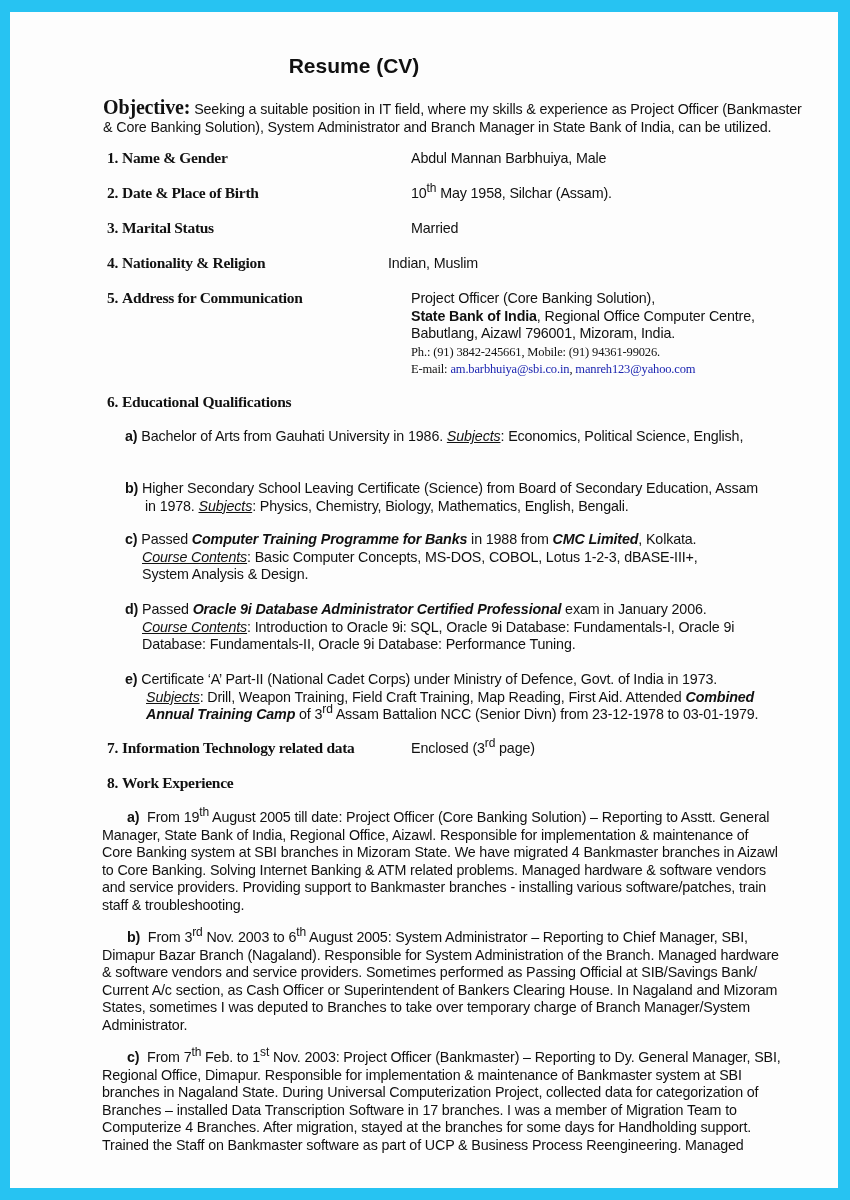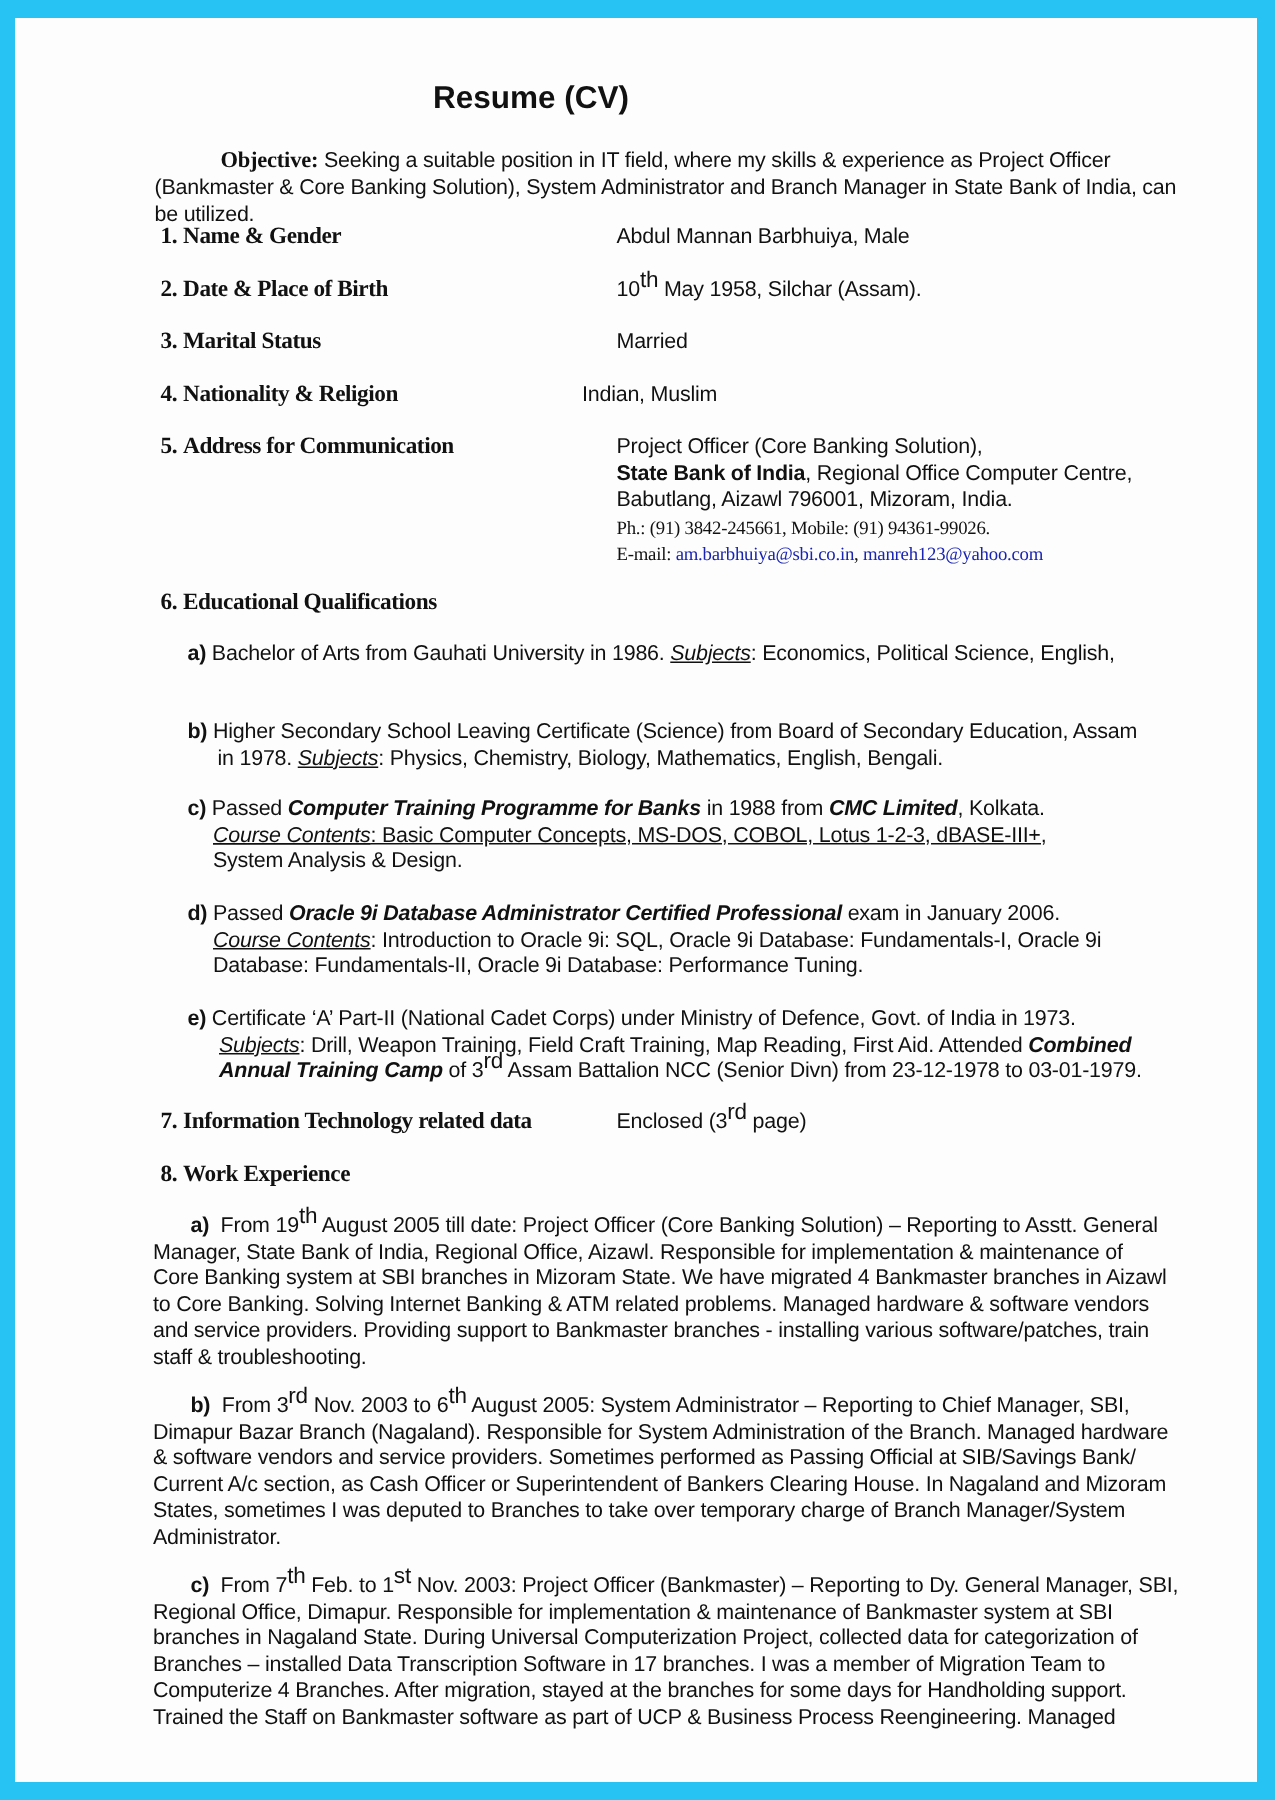--- a/index.html
+++ b/index.html
@@ -1,29 +1,29 @@
 <!DOCTYPE html>
 <html><head>
 <meta charset="utf-8">
 <style>
   html, body { margin: 0; padding: 0; }
   body { width: 850px; height: 1200px; background: #27c3f2; position: relative; overflow: hidden; }
   .page { position: absolute; left: 10px; top: 12px; width: 828px; height: 1176px; background: #fdfdfd; }
   .abs { position: absolute; }
   .title { left: 0; width: 688px; top: 42px; text-align: center; font-family: "Liberation Sans", sans-serif; font-weight: bold; font-size: 21px; color: #111; }
   .objective { left: 93px; top: 86px; width: 700px; font-family: "Liberation Sans", sans-serif; font-size: 14.3px; line-height: 18px; color: #111; letter-spacing: -0.15px; }
-  .objective .lbl { font-family: "Liberation Serif", serif; font-weight: bold; font-size: 15px; margin-left: 44px; }
+  .objective .lbl { font-family: "Liberation Serif", serif; font-weight: bold; font-size: 20px; }
   .field-label { font-family: "Liberation Serif", serif; font-weight: bold; font-size: 15.5px; color: #111; letter-spacing: -0.3px; }
   .field-value { font-family: "Liberation Sans", sans-serif; font-size: 14.3px; color: #111; letter-spacing: -0.15px; }
   .small-serif { font-family: "Liberation Serif", serif; font-size: 12.5px; color: #111; }
   .link { color: #1a24b0; }
   .para { font-family: "Liberation Sans", sans-serif; font-size: 14.3px; line-height: 17.6px; color: #111; letter-spacing: -0.15px; }
   .u { text-decoration: underline; font-style: italic; }
   .bi { font-weight: bold; font-style: italic; }
-  sup { font-size: 15px; line-height: 0; }
+  sup { font-size: 12px; line-height: 0; }
 </style>
 </head>
 <body>
 
 <div class="page">
 
   <div class="abs title">Resume (CV)</div>
 
   <div class="abs objective">
     <span class="lbl">Objective:</span><span> Seeking a suitable position in IT field, where my skills &amp; experience as Project Officer (Bankmaster &amp; Core Banking Solution), System Administrator and Branch Manager in State Bank of India, can be utilized.</span>
@@ -78,21 +78,21 @@
     <div><b>a)</b><span> Bachelor of Arts from Gauhati University in 1986. </span><span class="u">Subjects</span><span>: Economics, Political Science, English,</span></div>
   </div>
 
   <div class="abs para" style="left:115px;top:468px;width:700px;">
     <div><b>b)</b><span> Higher Secondary School Leaving Certificate (Science) from Board of Secondary Education, Assam</span></div>
     <div style="padding-left:20px;"><span>in 1978. </span><span class="u">Subjects</span><span>: Physics, Chemistry, Biology, Mathematics, English, Bengali.</span></div>
   </div>
 
   <div class="abs para" style="left:115px;top:519px;width:700px;">
     <div><b>c)</b><span> Passed </span><span class="bi">Computer Training Programme for Banks</span><span> in 1988 from </span><span class="bi">CMC Limited</span><span>, Kolkata.</span></div>
-    <div style="padding-left:17px;text-decoration:underline;"><span class="u">Course Contents</span><span>: Basic Computer Concepts, MS-DOS, COBOL, Lotus 1-2-3, dBASE-III+,</span></div>
+    <div style="padding-left:17px;"><span class="u">Course Contents</span><span>: Basic Computer Concepts, MS-DOS, COBOL, Lotus 1-2-3, dBASE-III+,</span></div>
     <div style="padding-left:17px;">System Analysis &amp; Design.</div>
   </div>
 
   <div class="abs para" style="left:115px;top:589px;width:700px;">
     <div><b>d)</b><span> Passed </span><span class="bi">Oracle 9i Database Administrator Certified Professional</span><span> exam in January 2006.</span></div>
     <div style="padding-left:17px;"><span class="u">Course Contents</span><span>: Introduction to Oracle 9i: SQL, Oracle 9i Database: Fundamentals-I, Oracle 9i</span></div>
     <div style="padding-left:17px;">Database: Fundamentals-II, Oracle 9i Database: Performance Tuning.</div>
   </div>
 
   <div class="abs para" style="left:115px;top:659px;width:710px;">

